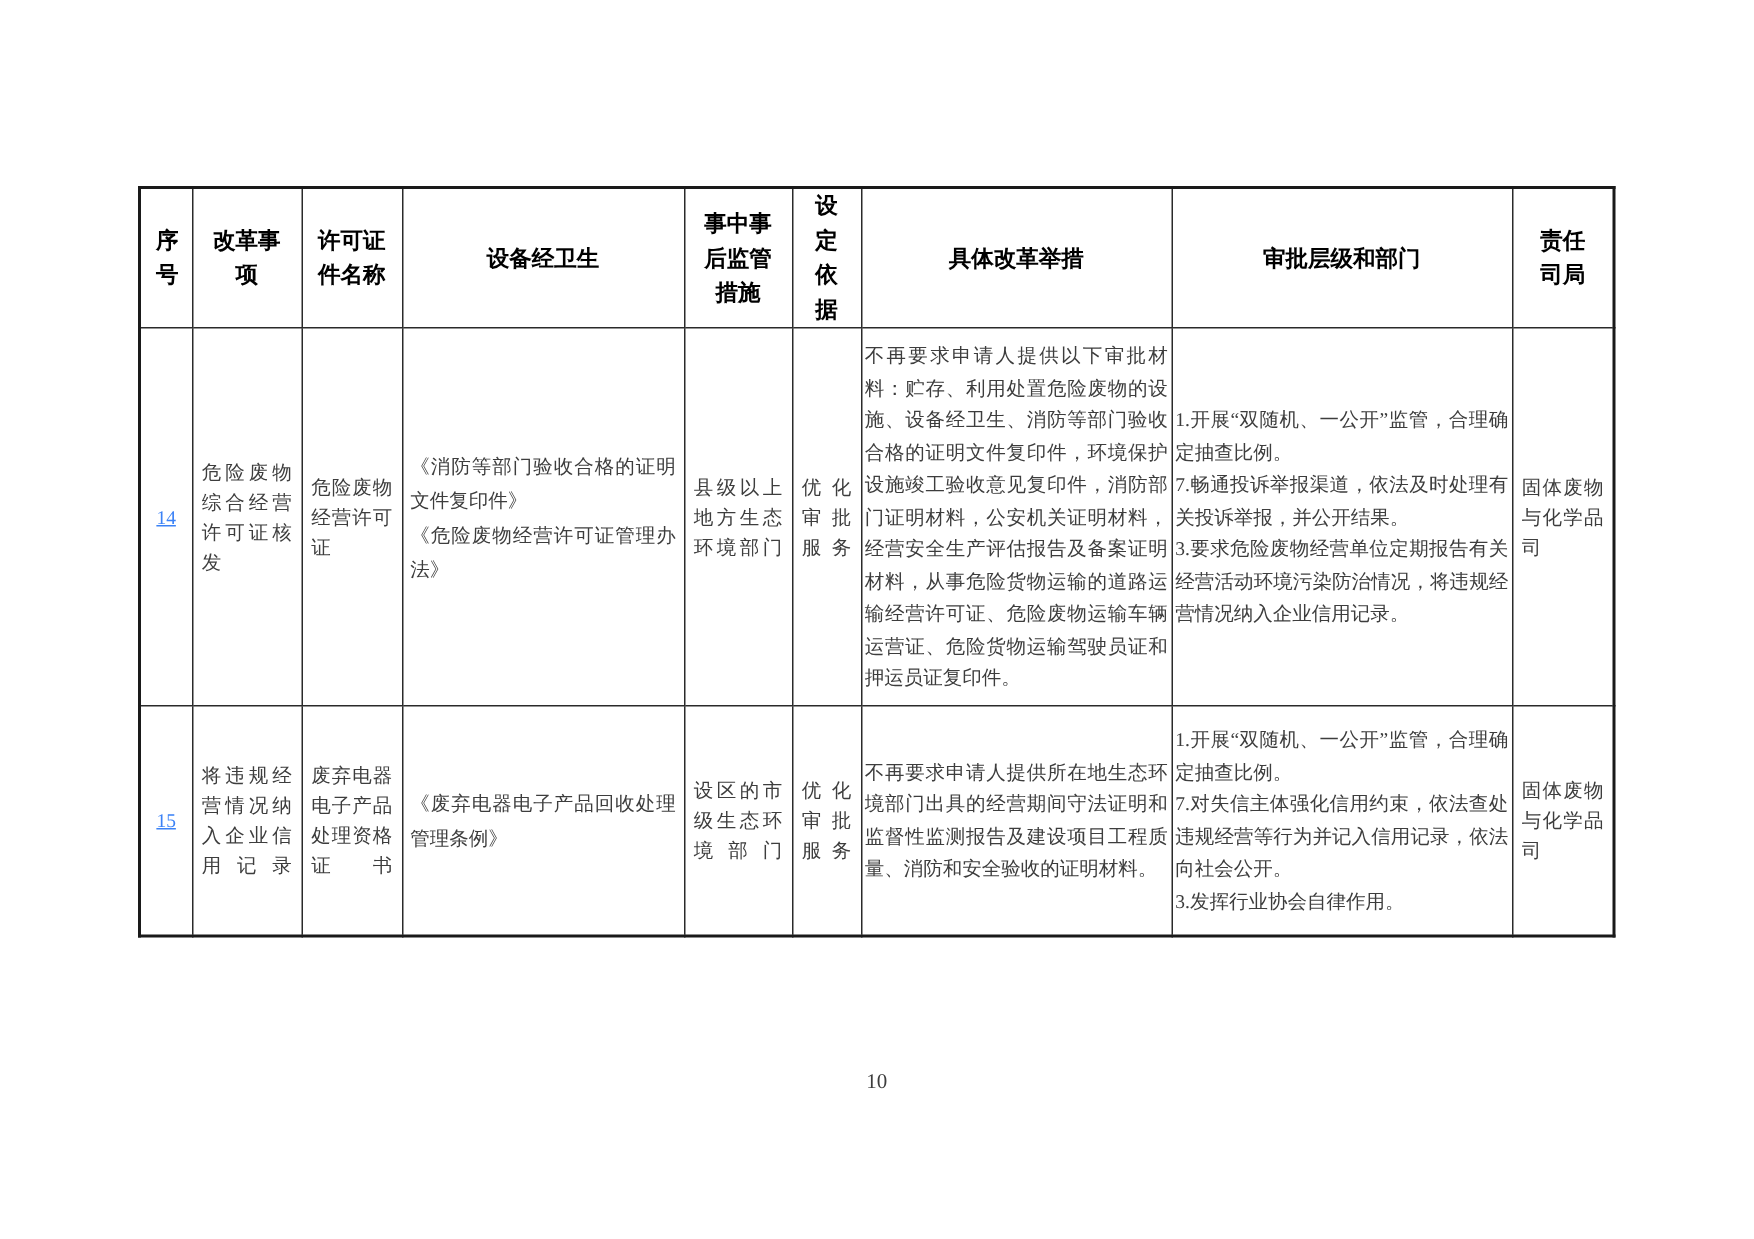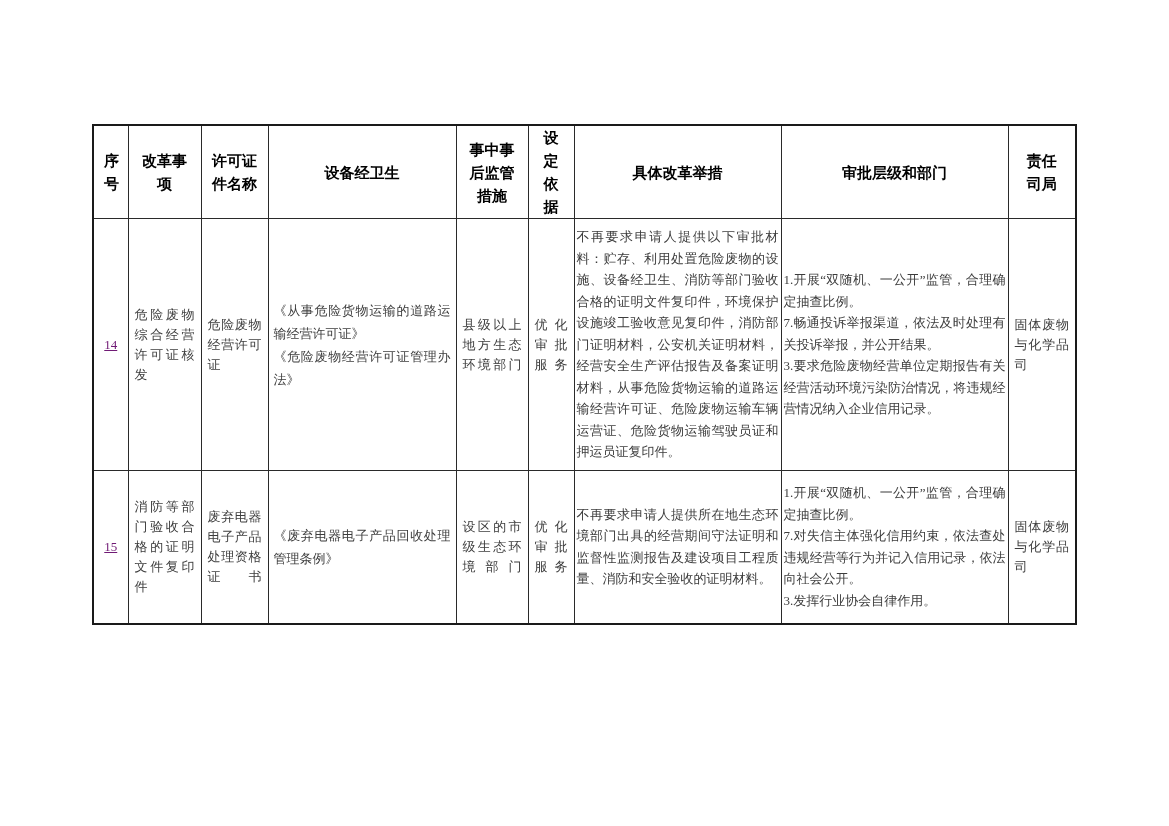--- a/index.html
+++ b/index.html
@@ -44,21 +44,21 @@
   tr.row-15 { height: 153px; }
 
   .doc-table td {
     color: #3d3d3d;
     font-size: 13px;
     word-break: break-all;
   }
   td.c-serial {
     text-align: center;
     font-size: 13px;
-    color: #701a75;
+    color: #3b82f6;
     text-decoration: underline;
   }
   td.c-label {
     padding: 0 6px;
     line-height: 20px;
     text-align: justify;
     text-align-last: justify;
   }
   td.c-basis {
     padding: 0 5px;
@@ -109,51 +109,52 @@
         <th>审批层级和部门</th>
         <th class="h-dept">责任司局</th>
       </tr>
     </thead>
     <tbody>
       <tr class="row-14">
         <td class="c-serial">14</td>
         <td class="c-label">危险废物综合经营许可证核发</td>
         <td class="c-label">危险废物经营许可证</td>
         <td class="c-basis">
-          <p>《从事危险货物运输的道路运输经营许可证》</p>
+          <p>《消防等部门验收合格的证明文件复印件》</p>
           <p>《危险废物经营许可证管理办法》</p>
         </td>
         <td class="c-label">县级以上地方生态环境部门</td>
         <td class="c-label">优化审批服务</td>
         <td class="c-measures">
           <p>不再要求申请人提供以下审批材料：贮存、利用处置危险废物的设施、设备经卫生、消防等部门验收合格的证明文件复印件，环境保护设施竣工验收意见复印件，消防部门证明材料，公安机关证明材料，经营安全生产评估报告及备案证明材料，从事危险货物运输的道路运输经营许可证、危险废物运输车辆运营证、危险货物运输驾驶员证和押运员证复印件。</p>
         </td>
         <td class="c-supervision">
           <p>1.开展“双随机、一公开”监管，合理确定抽查比例。</p>
           <p>7.畅通投诉举报渠道，依法及时处理有关投诉举报，并公开结果。</p>
           <p>3.要求危险废物经营单位定期报告有关经营活动环境污染防治情况，将违规经营情况纳入企业信用记录。</p>
         </td>
         <td class="c-label">固体废物与化学品司</td>
       </tr>
       <tr class="row-15">
         <td class="c-serial">15</td>
-        <td class="c-label">消防等部门验收合格的证明文件复印件</td>
+        <td class="c-label">将违规经营情况纳入企业信用记录</td>
         <td class="c-label">废弃电器电子产品处理资格证书</td>
         <td class="c-basis">
           <p>《废弃电器电子产品回收处理管理条例》</p>
         </td>
         <td class="c-label">设区的市级生态环境部门</td>
         <td class="c-label">优化审批服务</td>
         <td class="c-measures">
           <p>不再要求申请人提供所在地生态环境部门出具的经营期间守法证明和监督性监测报告及建设项目工程质量、消防和安全验收的证明材料。</p>
         </td>
         <td class="c-supervision">
           <p>1.开展“双随机、一公开”监管，合理确定抽查比例。</p>
           <p>7.对失信主体强化信用约束，依法查处违规经营等行为并记入信用记录，依法向社会公开。</p>
           <p>3.发挥行业协会自律作用。</p>
         </td>
         <td class="c-label">固体废物与化学品司</td>
       </tr>
     </tbody>
   </table>
 
+  <div class="page-number">10</div>
 
 </div>
 
 </body></html>

